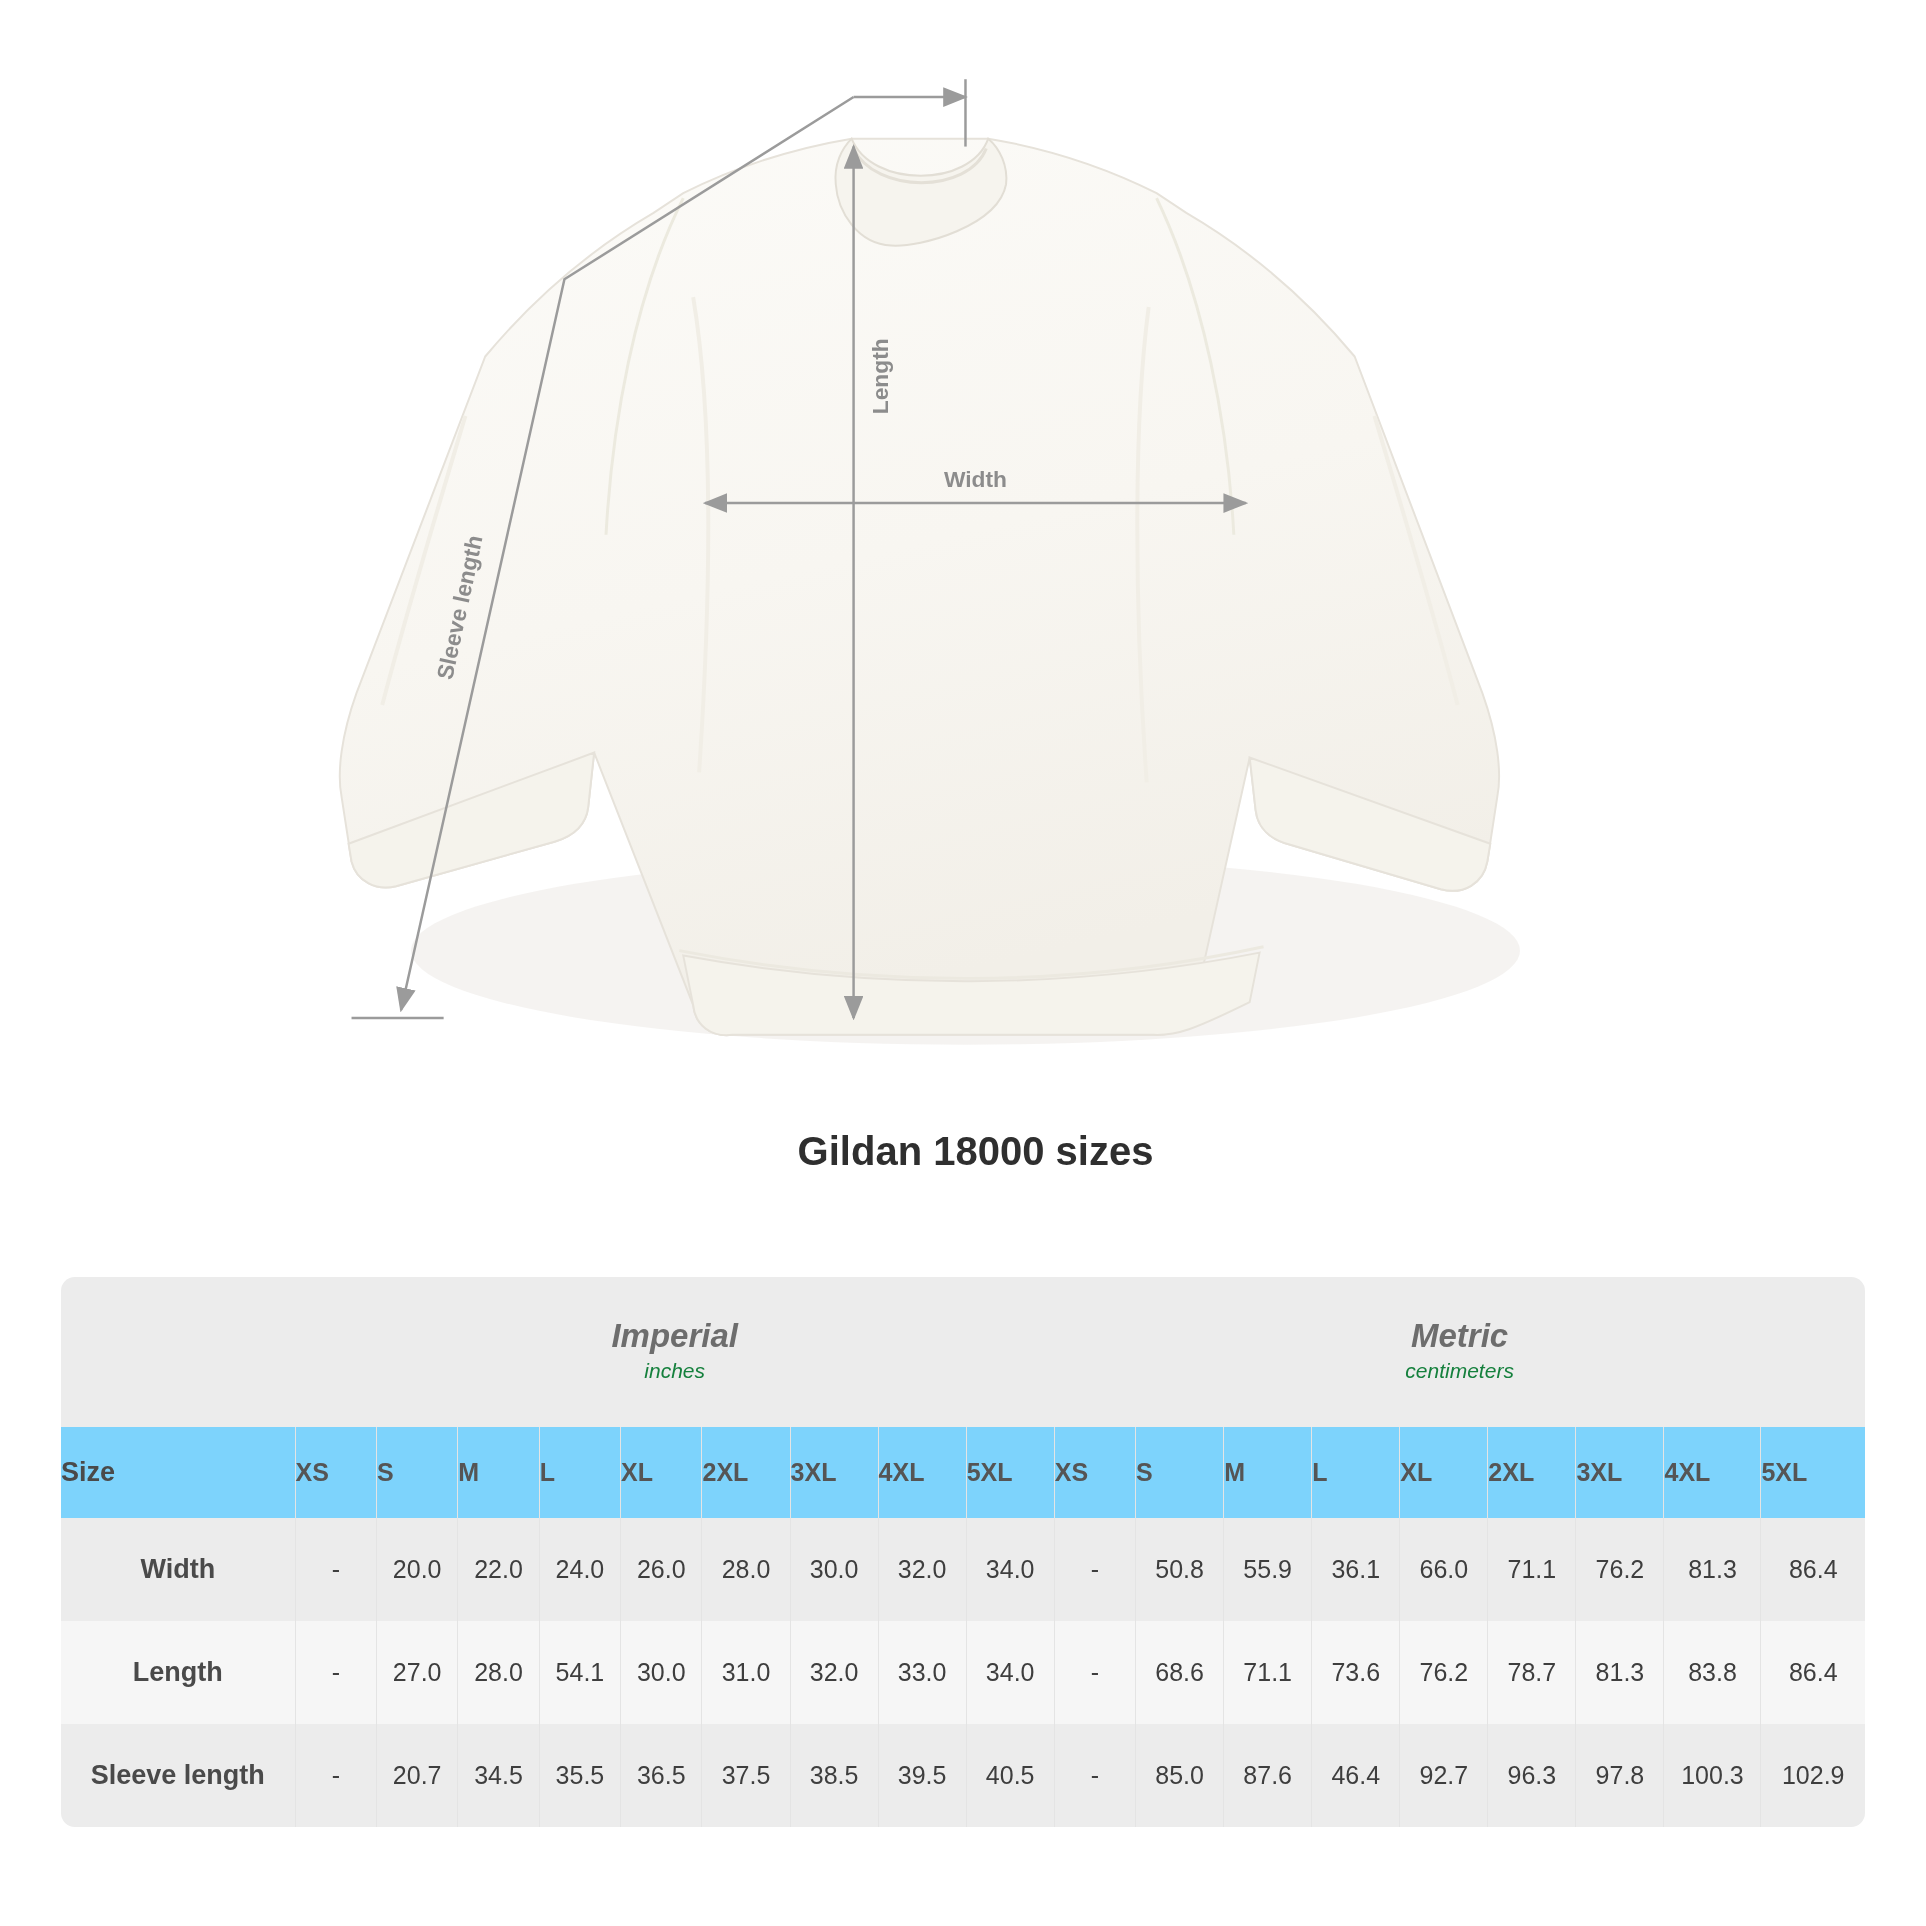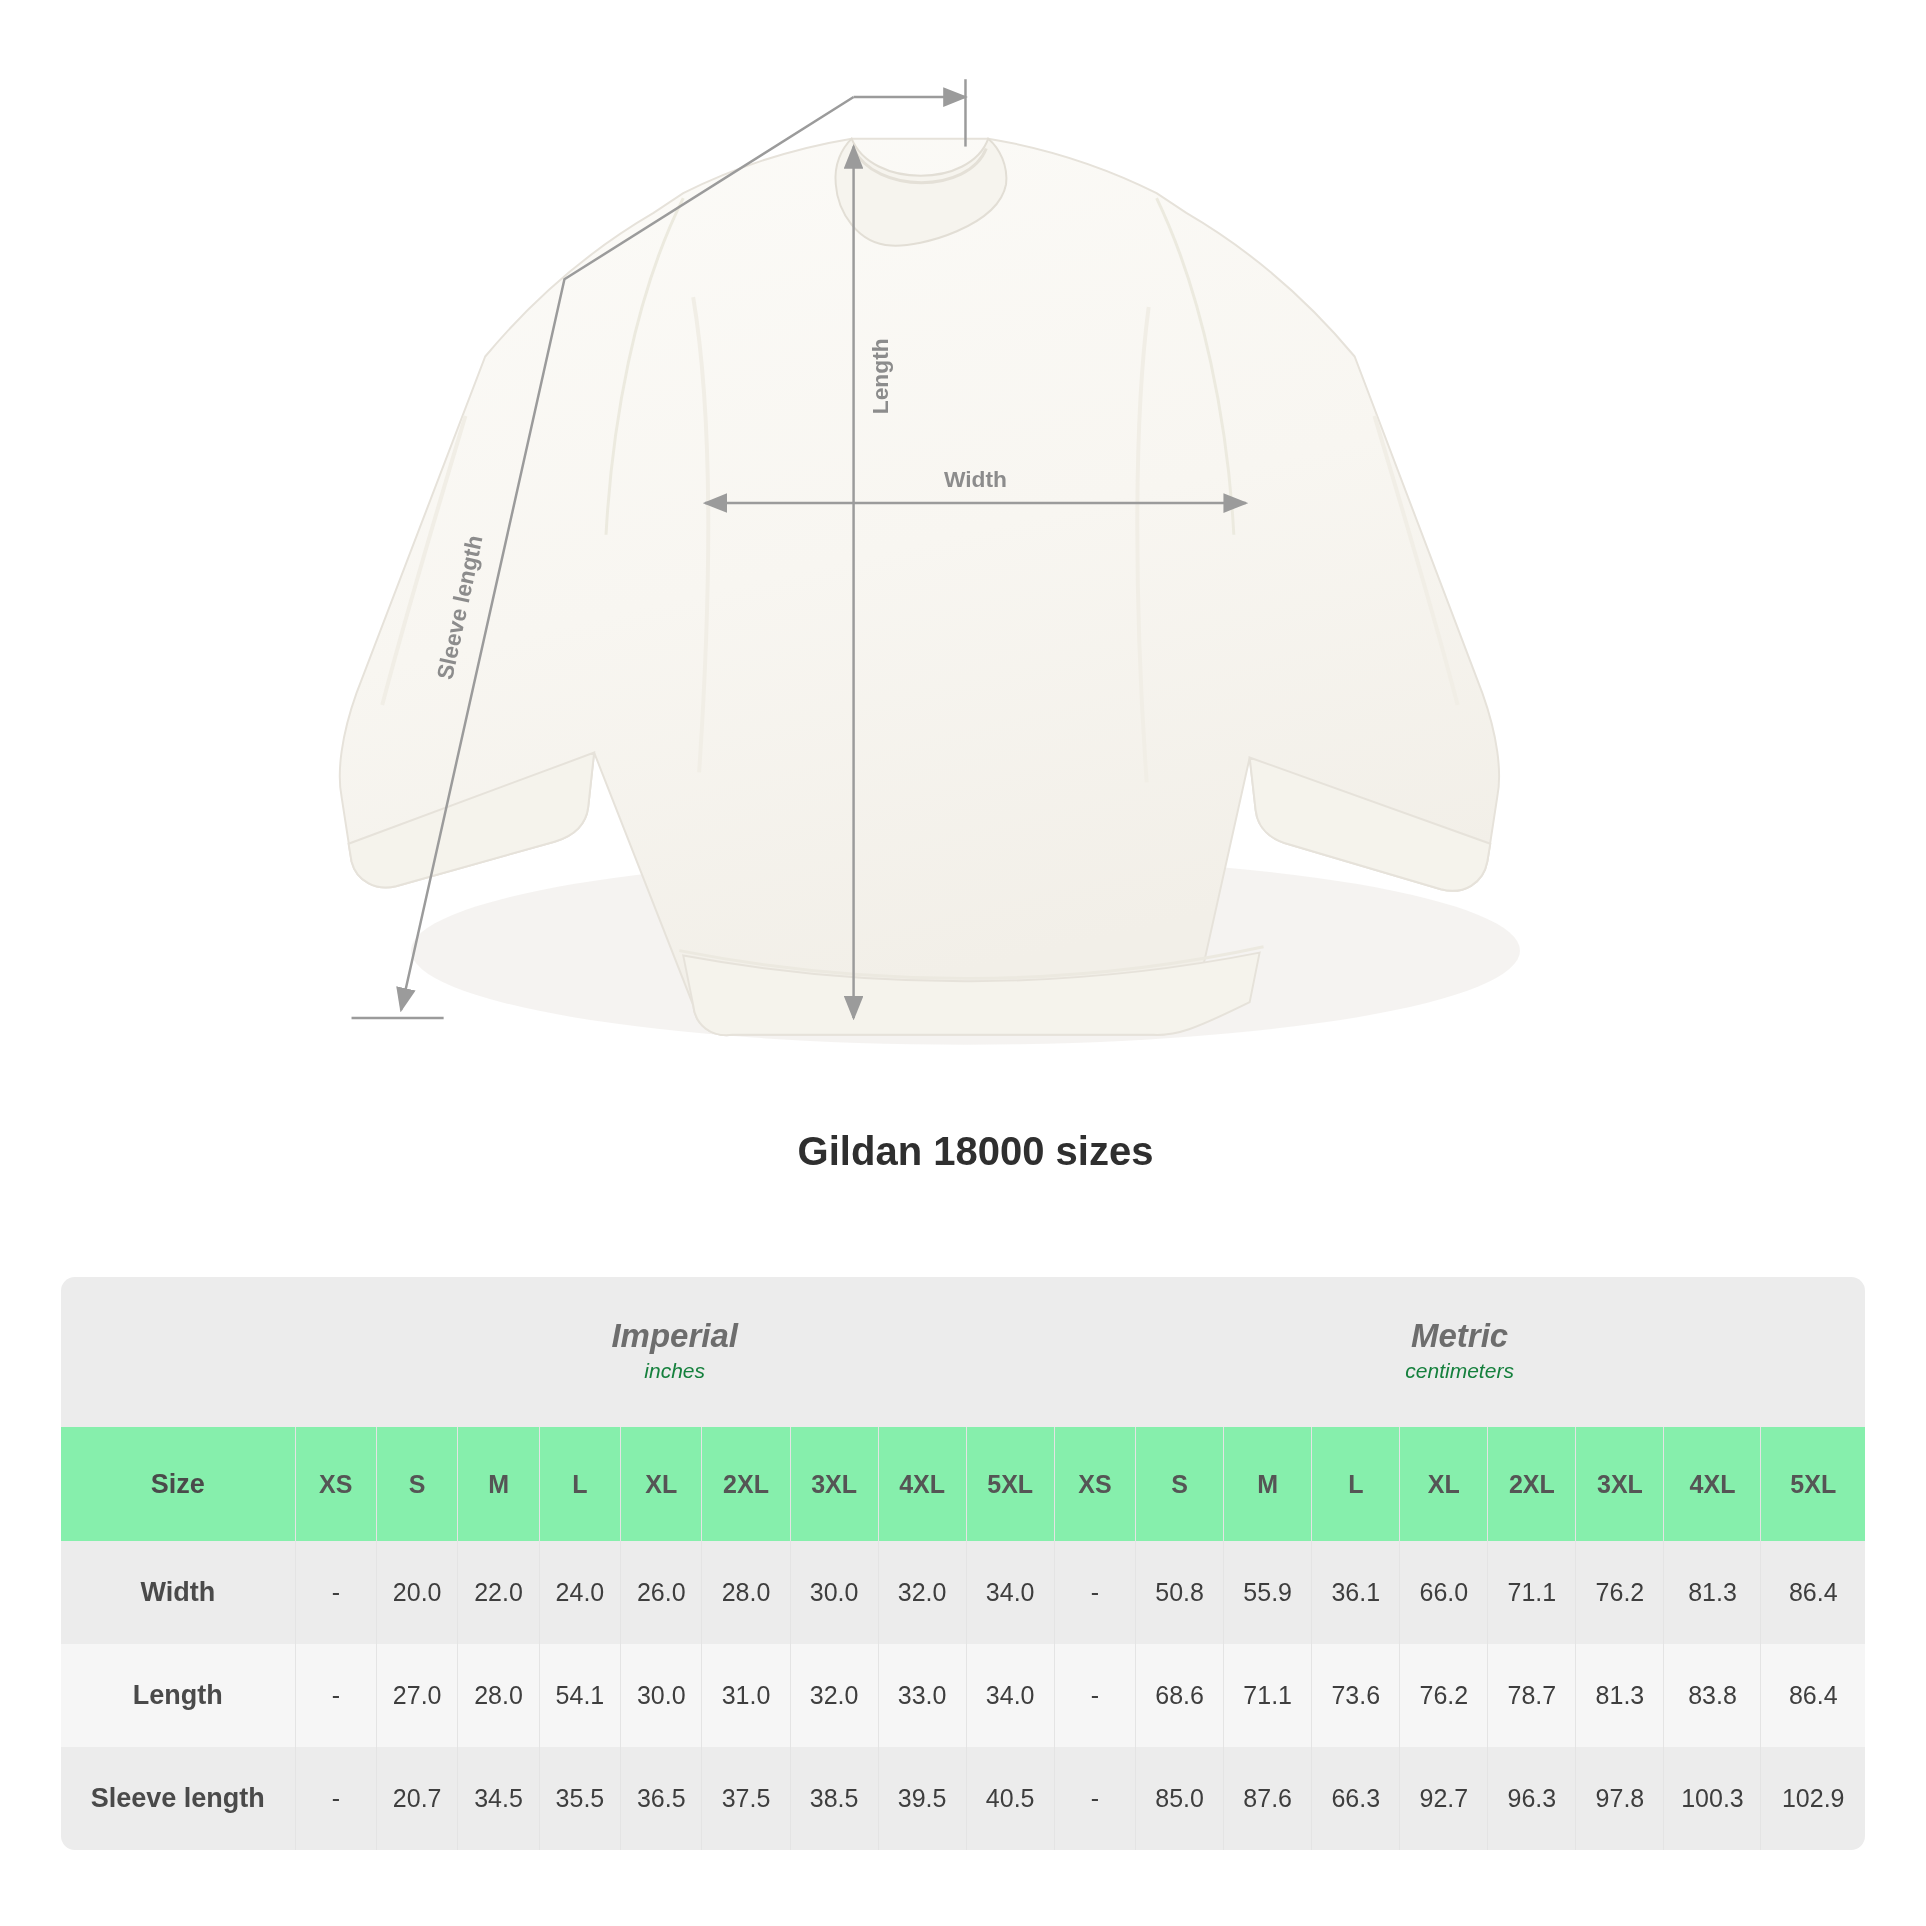--- a/index.html
+++ b/index.html
@@ -90,23 +90,22 @@
     color: #6d6d6d;
     line-height: 1.15;
   }
   .unit-sub {
     font-size: 21px;
     font-style: italic;
     color: #15803d;
     line-height: 1.5;
   }
   .hdr-row td {
-    background: #86efac;
-    height: 114px;
-    text-align: center;
+    background: #7dd3fc;
+    height: 91px;
     vertical-align: middle;
     font-size: 25px;
     font-weight: bold;
     color: #555555;
     border-right: 1px solid #e4e4e4;
   }
   .hdr-row td:last-child { border-right: none; }
   .hdr-row td.rowlabel {
     font-size: 27px;
     color: #4a4a4a;
@@ -342,21 +341,21 @@
           <td>34.5</td>
           <td>35.5</td>
           <td>36.5</td>
           <td>37.5</td>
           <td>38.5</td>
           <td>39.5</td>
           <td>40.5</td>
           <td>-</td>
           <td>85.0</td>
           <td>87.6</td>
-          <td>66.3</td>
+          <td>46.4</td>
           <td>92.7</td>
           <td>96.3</td>
           <td>97.8</td>
           <td>100.3</td>
           <td>102.9</td>
         </tr>
       </tbody>
     </table>
   </div>
 

